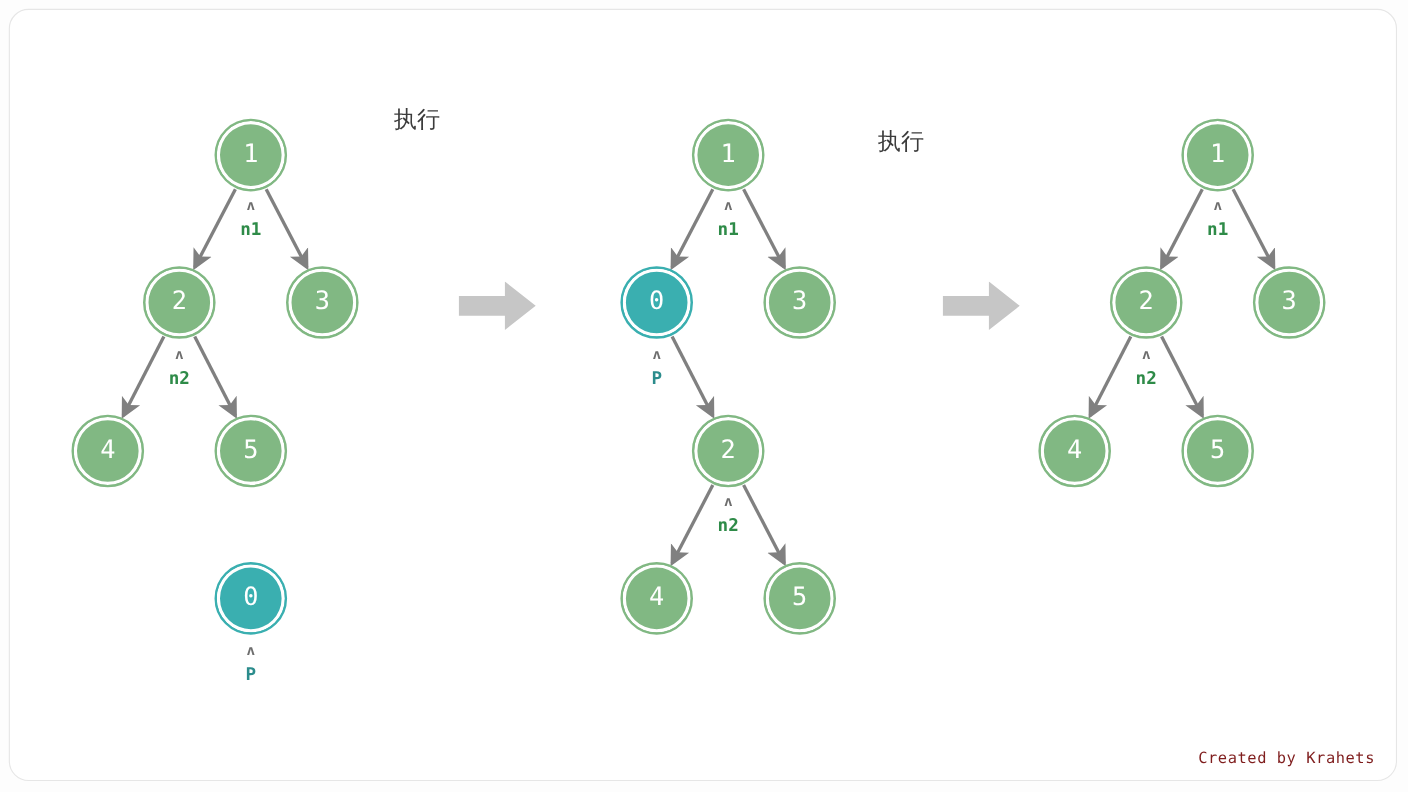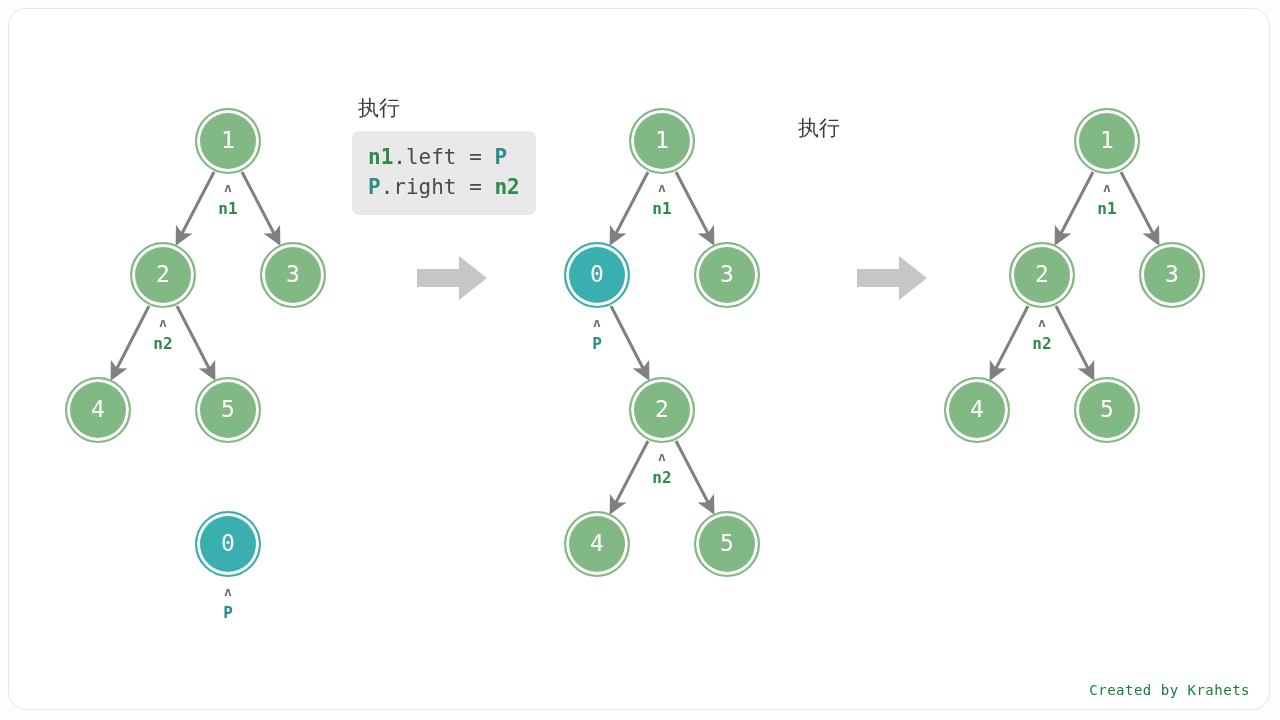--- a/index.html
+++ b/index.html
@@ -121,21 +121,21 @@
   
   .steparrow { position: absolute; z-index: 4; }
 
   
   #watermark {
     position: absolute;
     right: 30px;
     bottom: 22px;
     font-family: "DejaVu Sans Mono", monospace;
     font-size: 14px;
-    color: #15803d;
+    color: #7f1d1d;
     letter-spacing: 0.5px;
     z-index: 8;
   }
 </style>
 </head>
 <body>
 
 <div id="stage">
   <div id="card"></div>
 
@@ -243,21 +243,21 @@
       <div class="ptr green" style="left: 1072px; top: 183px;">
         <span class="caret">ʌ</span>
         <span class="name">n1</span>
       </div>
       <div class="ptr green" style="left: 1007px; top: 318px;">
         <span class="caret">ʌ</span>
         <span class="name">n2</span>
       </div>
     </div>
   <div id="callout-layer">
-      <div class="callout" style="left: 352px; top: 95px;"><div class="zh">执行</div><div class="codebox"><div class="codeline"><span class="tk-var">n1</span><span class="tk-plain">.left = </span><span class="tk-ptr">P</span></div><div class="codeline"><span class="tk-ptr">P</span><span class="tk-plain">.right = </span><span class="tk-var">n2</span></div></div></div>
+      <div class="callout" style="left: 352px; top: 95px;"><div class="zh">执行</div></div>
       <div class="callout" style="left: 792px; top: 115px;"><div class="zh">执行</div></div>
     </div>
   <div id="arrow-layer">
       <div class="steparrow" style="left: 417px; top: 256px;"><svg width="72" height="44" viewBox="0 0 72 44">
           <path d="M0,13 L42,13 L42,0 L70,22 L42,44 L42,31 L0,31 Z" fill="#c6c6c6"></path>
         </svg></div>
       <div class="steparrow" style="left: 857px; top: 256px;"><svg width="72" height="44" viewBox="0 0 72 44">
           <path d="M0,13 L42,13 L42,0 L70,22 L42,44 L42,31 L0,31 Z" fill="#c6c6c6"></path>
         </svg></div>
     </div>

